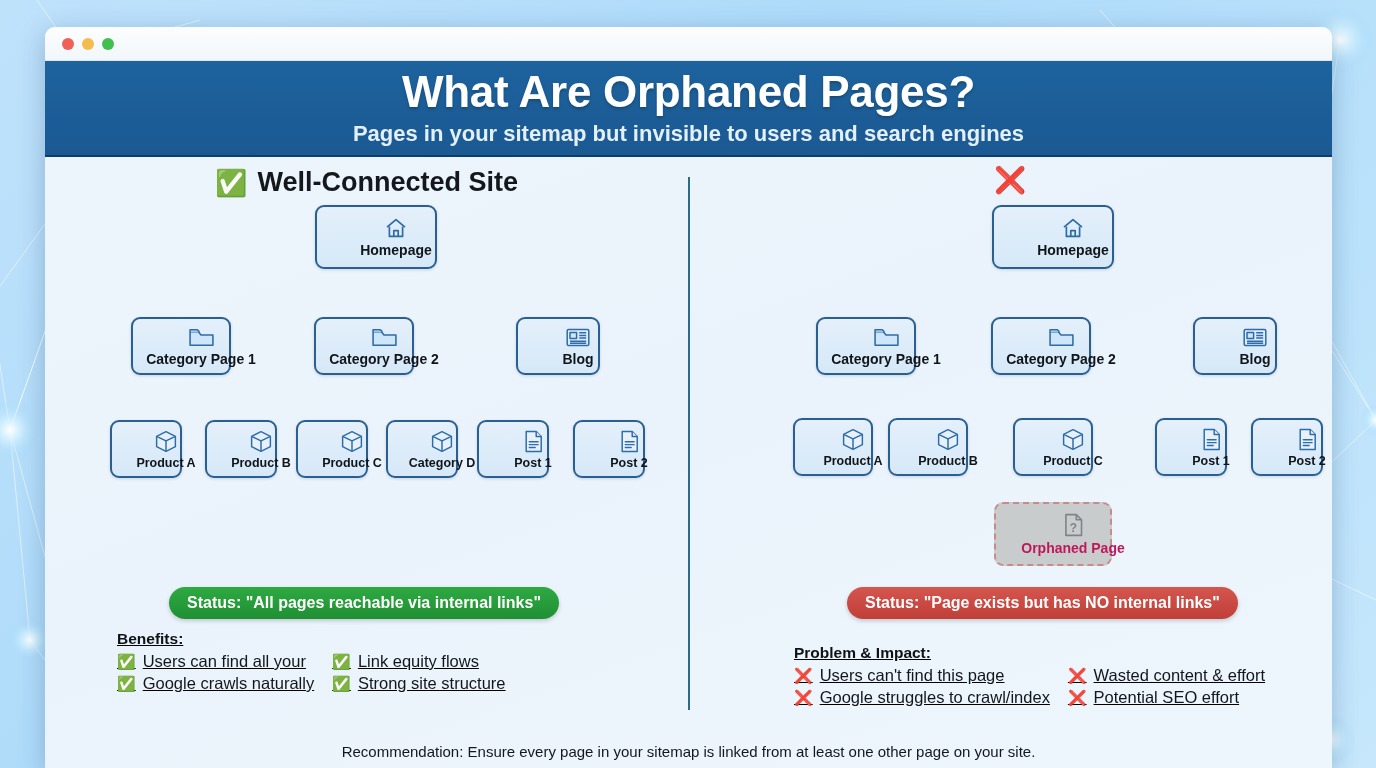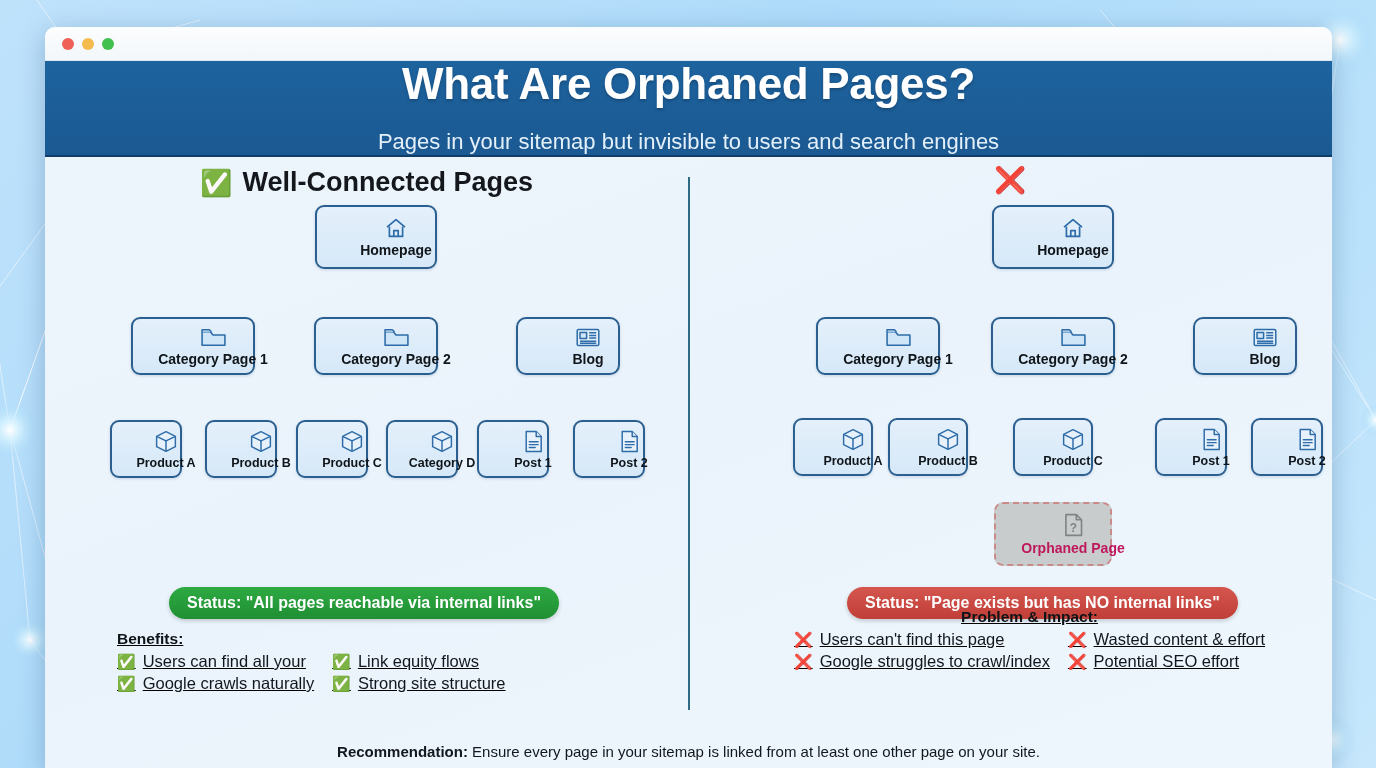--- a/index.html
+++ b/index.html
@@ -40,29 +40,29 @@
   .dot.red    { background: #ef6158; }
   .dot.yellow { background: #f4bc4f; }
   .dot.green  { background: #41c04f; }
 
   
   #header {
     flex: 0 0 96px;
     background: linear-gradient(180deg,#1d639e 0%, #1c5d97 55%, #1b5992 100%);
     border-bottom: 2px solid #0f3d68;
     display: flex; flex-direction: column;
-    align-items: center; justify-content: space-between;
+    align-items: center; justify-content: center;
     color: #fff;
   }
   #header-title {
     font-size: 44px; font-weight: bold; letter-spacing: -0.3px;
     line-height: 1.05; text-shadow: 0 2px 3px rgba(0,0,0,.22);
   }
   #header-sub {
-    font-size: 22px; color: #e3f0fa; margin-top: 6px; font-weight: 400;
+    font-size: 22px; color: #e3f0fa; margin-top: 6px; font-weight: 700;
   }
 
   
   #body {
     position: relative; flex: 1 1 auto;
     background: linear-gradient(160deg,#edf5fc 0%,#eaf3fb 45%,#eef6fd 100%);
   }
 
   #divider {
     position: absolute; left: 643px; top: 20px;
@@ -93,22 +93,22 @@
     box-shadow: 0 1px 3px rgba(30,70,120,.18);
     z-index: 3;
     padding-left: 40px;
   }
   .node .glyph { line-height: 1; display:flex; align-items:center; justify-content:center; }
   .node .lbl {
     font-size: 14px; font-weight: bold; color: #10151a;
     white-space: nowrap; margin-top: 2px;
   }
   .node.big   { width: 122px; height: 64px; }
-  .node.mid   { width: 124px; height: 58px; }
-  .node.mid.blog { width: 104px; border-radius: 10px; }
+  .node.mid   { width: 100px; height: 58px; }
+  .node.mid.blog { width: 84px; }
   .node.small { width: 72px; height: 58px; }
   .node.small .lbl { font-size: 12.5px; text-align: right; }
 
   .node.orphan {
     width: 118px; height: 64px;
     background: #c9cccd;
     border: 2px dashed #c98a8a;
     box-shadow: none;
   }
   .node.orphan .lbl { color: #be185d; }
@@ -130,21 +130,21 @@
   .list-title { font-size: 15.5px; font-weight: bold; color: #0e1317; margin-bottom: 4px; }
   .list-grid { display: grid; grid-template-columns: auto auto; column-gap: 18px; row-gap: 3px; }
   .bullet { display: flex; align-items: center; gap: 7px; font-size: 16.5px; color: #12171c; white-space: nowrap; }
   .bullet .bmark { font-size: 15px; line-height: 1; }
 
   
   #footer {
     position: absolute; left: 0; bottom: 8px; width: 100%;
     text-align: center; font-size: 15px; color: #13181d;
   }
-  #footer b { font-weight: bold; }
+  #footer b { font-weight: normal; }
 
   svg.lines { position: absolute; left: 0; top: 0; width: 100%; height: 100%; z-index: 1; pointer-events: none; }
 </style>
 </head>
 <body>
 
 <div id="bg-wrap">
   <svg id="bg-svg" viewBox="0 0 1376 768" preserveAspectRatio="none">
     <defs>
       <radialGradient id="glow">
@@ -198,21 +198,21 @@
   </div>
 
   <div id="body">
 
     <div id="divider"></div>
 
     <div class="col" id="col-left">
 
       <div class="col-head">
         <span class="mark">✅</span>
-        <span>Well-Connected Pages</span>
+        <span>Well-Connected Site</span>
       </div>
 
       <svg class="lines" viewBox="0 0 643 560">
         <defs>
           <marker id="gArrow" markerWidth="7" markerHeight="7" refX="3.2" refY="3.5" orient="auto">
             <path d="M0.4,0.6 L6.4,3.5 L0.4,6.4 z" fill="#2aa431"></path>
           </marker>
           <filter id="gGlow" x="-30%" y="-30%" width="160%" height="160%">
             <feGaussianBlur stdDeviation="2.2" result="b"></feGaussianBlur>
             <feFlood flood-color="#7fe08a" flood-opacity=".75"></feFlood>
@@ -487,21 +487,21 @@
             <path d="M3 2.4 H12.6 L17.4 7.2 V21.6 H3 z"></path>
               <path d="M12.6 2.4 V7.2 H17.4"></path>
             <text x="10" y="18" font-size="11" font-family="Liberation Sans, sans-serif" fill="#7f8487" stroke="none" text-anchor="middle" font-weight="bold">?</text>
           </svg>
         </span>
         <span class="lbl">Orphaned Page</span>
       </div>
 
       <div class="pill bad" style="left:157px; top:430px;">Status: "Page exists but has NO internal links"</div>
 
-      <div class="list-block" style="left:104px; top:451px;text-align:center;">
+      <div class="list-block" style="left:104px; top:487px;">
         <div class="list-title">Problem &amp; Impact:</div>
         <div class="list-grid">
           <div class="bullet">
             <span class="bmark">❌</span>
             <span>Users can't find this page</span>
           </div>
           <div class="bullet">
             <span class="bmark">❌</span>
             <span>Wasted content &amp; effort</span>
           </div>

